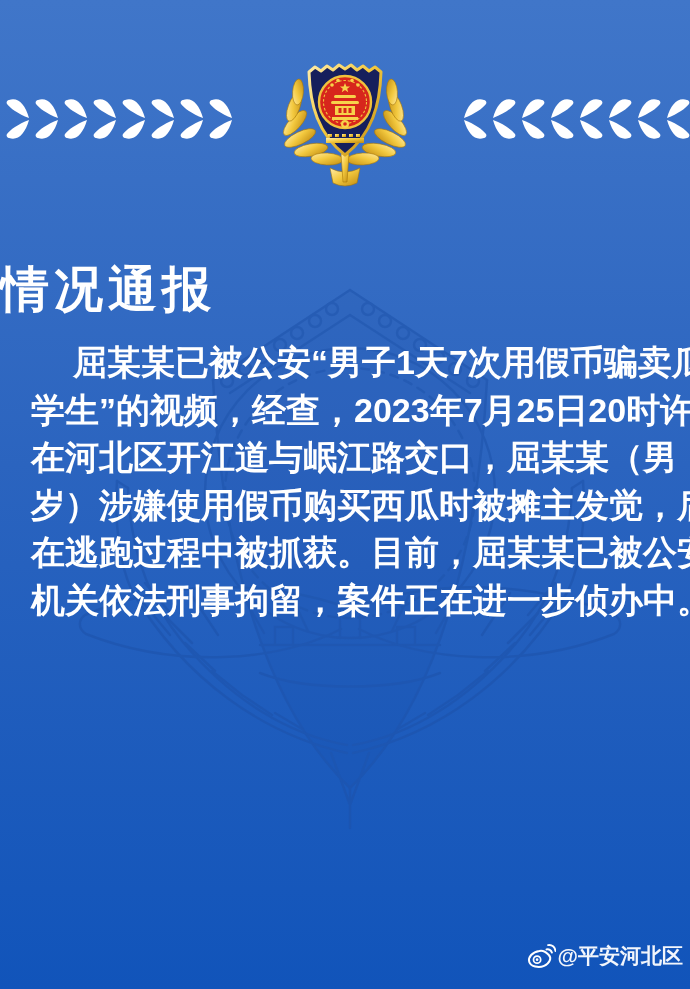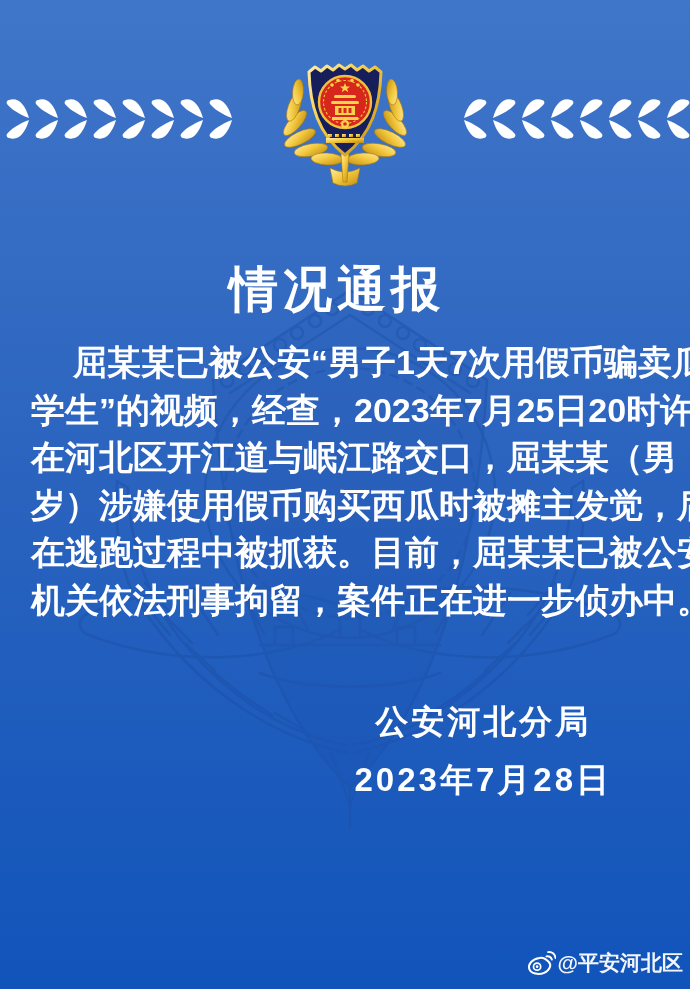--- a/index.html
+++ b/index.html
@@ -22,42 +22,42 @@
   
   .chevrons{position:absolute;top:98px;display:flex;gap:2px;}
   .chevrons.left{left:4px;}
   .chevrons.right{right:-2px;}
   .chevrons svg{width:27px;height:42px;fill:#fff;}
   .chevrons.right svg{transform:scaleX(-1);}
   .badge{position:absolute;left:50%;top:42px;transform:translateX(-50%);width:150px;height:150px;}
   
   .title{
     position:absolute;top:224px;left:0;right:16px;
-    text-align:center;
+    text-align:left;
     font-family:"Liberation Serif","DejaVu Serif",serif;
     font-weight:700;font-size:49px;letter-spacing:5px;
   }
   
   .body{position:absolute;top:339px;left:31px;right:31px;}
   .line{
     font-size:34px;font-weight:700;line-height:47.6px;
     text-align:justify;text-align-last:justify;
     white-space:nowrap;
   }
   .line.first{text-indent:42px;}
   .line.last{text-align-last:left;}
   
   .sign{
     position:absolute;top:700px;right:78px;
     display:flex;flex-direction:column;align-items:center;row-gap:13px;
     font-size:33px;font-weight:700;letter-spacing:3px;
   }
   
   .weibo{
-    position:absolute;right:7px;bottom:12px;
+    position:absolute;right:7px;bottom:19px;
     display:flex;align-items:center;gap:2px;
     color:rgba(255,255,255,.95);
     font-size:21px;font-weight:700;
   }
   .weibo svg{width:30px;height:25px;}
   .sprite{position:absolute;width:0;height:0;}
 </style>
 </head>
 <body>
 
@@ -216,24 +216,20 @@
 
   <div class="body">
     <div class="line first">屈某某已被公安“男子1天7次用假币骗卖瓜</div>
     <div class="line">学生”的视频，经查，2023年7月25日20时许，</div>
     <div class="line">在河北区开江道与岷江路交口，屈某某（男，43</div>
     <div class="line">岁）涉嫌使用假币购买西瓜时被摊主发觉，后</div>
     <div class="line">在逃跑过程中被抓获。目前，屈某某已被公安</div>
     <div class="line last">机关依法刑事拘留，案件正在进一步侦办中。</div>
   </div>
 
-  <div class="sign">
-    <div>公安河北分局</div>
-    <div>2023年7月28日</div>
-  </div>
 
   <div class="weibo">
     <svg viewBox="0 0 38 32" fill="none" stroke="#fff" stroke-linecap="round">
       <path d="M17,9 C8,10 2,17 4,23 C6,29 16,31 23,28 C30,25 33,18 29,14 C26,11 21,8 17,9 Z" stroke-width="2.6"></path>
       <circle cx="14" cy="20" r="4.6" stroke-width="2.2"></circle>
       <circle cx="14" cy="20" r="1.7" fill="#fff" stroke="none"></circle>
       <path d="M26,7 C29,6 32,8 33,11" stroke-width="2.4"></path>
       <path d="M28,1.5 C33,0.5 37,4 37.5,9" stroke-width="2.4"></path>
     </svg>
     <span>@平安河北区</span>

